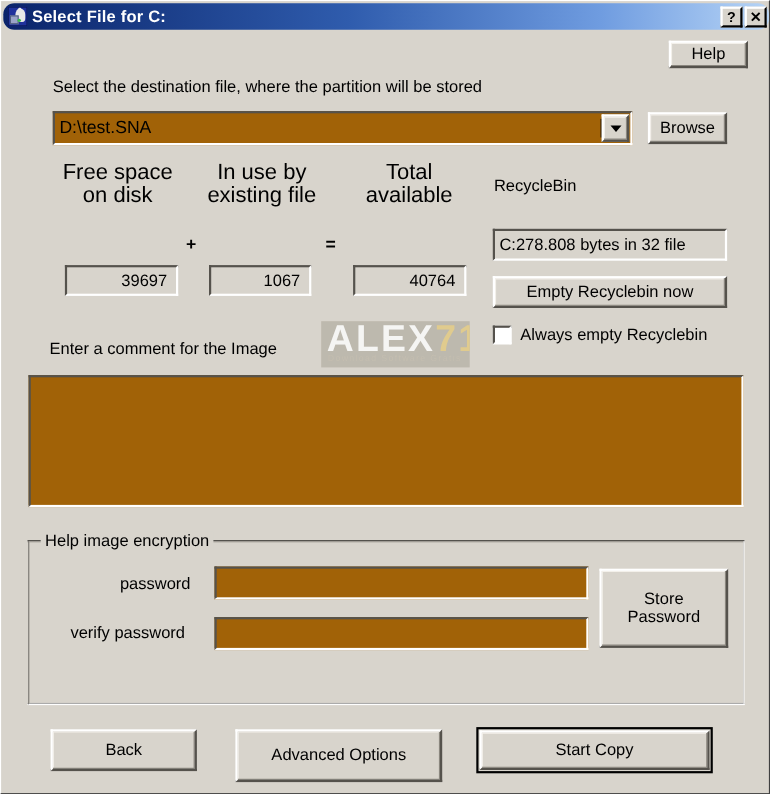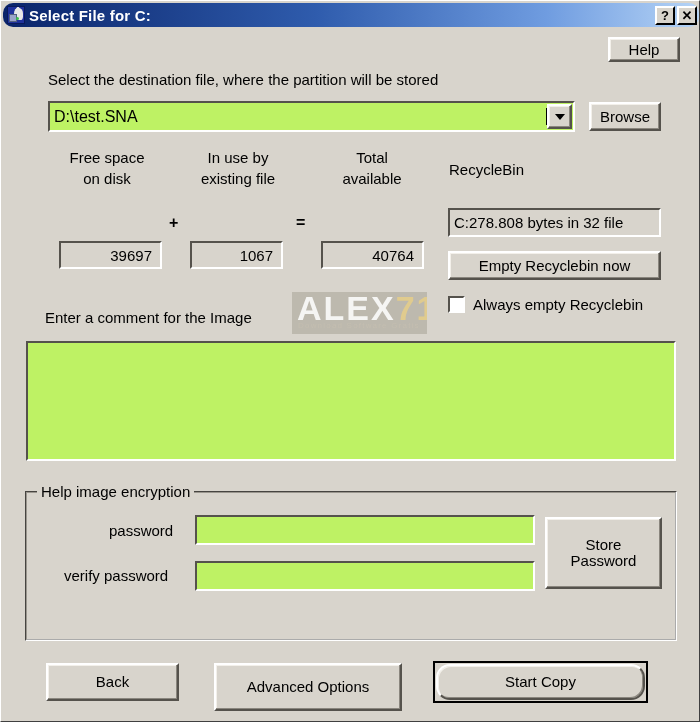--- a/index.html
+++ b/index.html
@@ -127,21 +127,21 @@
   .sunken {
     background: #d8d4cc;
     border: 2px solid;
     border-top-color: #55524c;
     border-left-color: #55524c;
     border-right-color: #ffffff;
     border-bottom-color: #ffffff;
     box-sizing: border-box;
   }
   .field {
-    background: #bef264;
+    background: #a16207;
     border: 2px solid;
     border-top-color: #55524c;
     border-left-color: #55524c;
     border-right-color: #ffffff;
     border-bottom-color: #ffffff;
     box-sizing: border-box;
     font-family: "Liberation Sans", sans-serif;
     font-size: 15px;
     color: #000000;
   }
@@ -186,21 +186,21 @@
     width: 0; height: 0;
     border-left: 5px solid transparent;
     border-right: 5px solid transparent;
     border-top: 6px solid #000000;
   }
   #browse-button { left: 588px; top: 101px; width: 72px; height: 29px; }
 
   .stat-head {
     text-align: center;
     line-height: 21px;
-    font-size: 15px;
+    font-size: 20px;
   }
   #free-space-label   { left: 47px;  top: 146px; width: 118px; }
   #in-use-label       { left: 178px; top: 146px; width: 118px; }
   #total-avail-label  { left: 312px; top: 146px; width: 118px; }
   #recyclebin-label   { left: 448px; top: 160px; }
 
   .stat-box {
     height: 28px;
     display: flex;
     align-items: center;
@@ -302,21 +302,21 @@
 
   #back-button { left: 45px; top: 662px; width: 133px; height: 38px; }
   #advanced-options-button { left: 213px; top: 662px; width: 188px; height: 48px; }
   #start-copy-wrap {
     left: 432px; top: 660px; width: 215px; height: 42px;
     border: 2px solid #000000;
     box-sizing: border-box;
     padding: 1px;
     background: #d8d4cc;
   }
-  #start-copy-button { width: 100%; height: 100%; position: relative; border-radius: 14px; }
+  #start-copy-button { width: 100%; height: 100%; position: relative; }
 </style>
 </head>
 <body>
 
 <div class="window">
 
   <div class="titlebar">
     <div class="title-icon">
       <span class="cat"></span>
         <span class="disk"></span>

